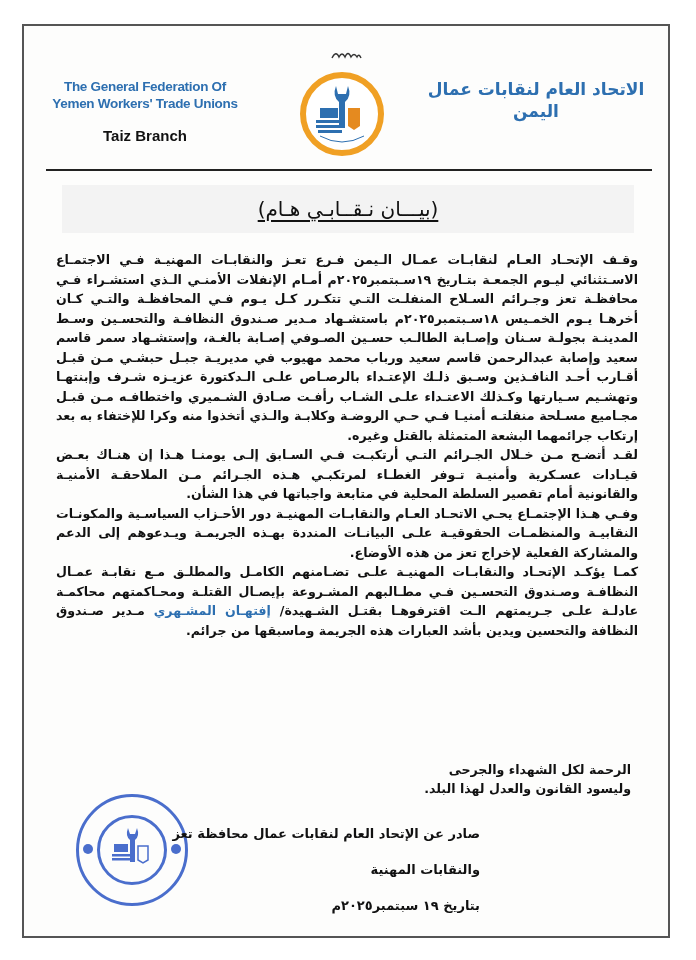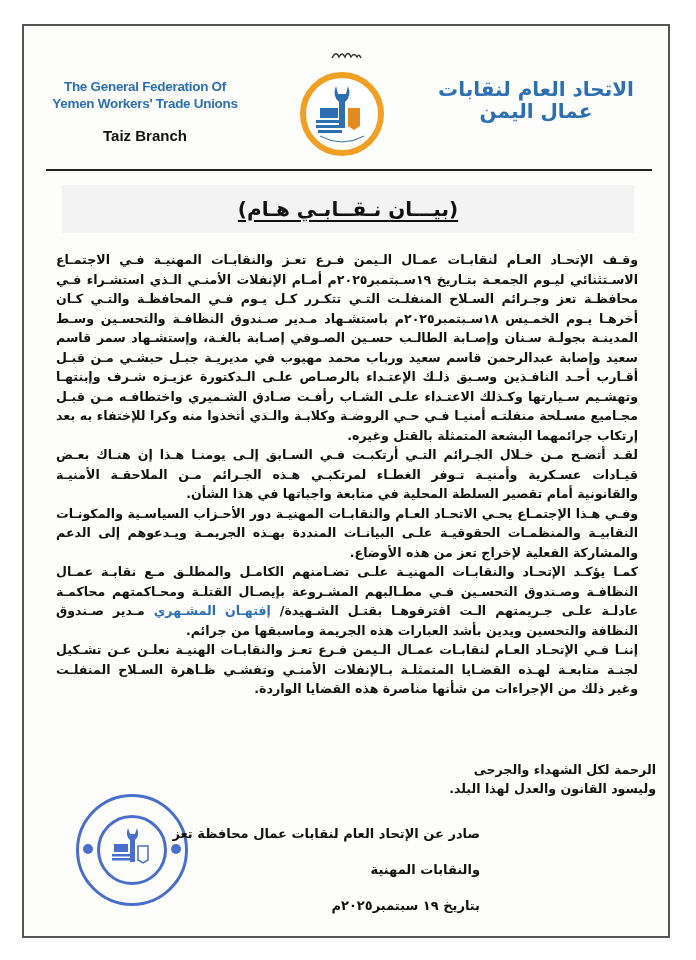--- a/index.html
+++ b/index.html
@@ -19,51 +19,51 @@
     color: #2d6fb0; font-weight: bold; font-size: 13.5px; line-height: 17px;
     letter-spacing: -0.3px;
   }
   .en-branch {
     color: #111; font-weight: bold; font-size: 15px; margin-top: 15px;
   }
   .ar-header {
     position: absolute; right: 40px; top: 78px; width: 240px; text-align: center; direction: rtl;
     font-family: "DejaVu Sans", sans-serif;
   }
-  .ar-title { color: #2d6fb0; font-weight: bold; font-size: 20px; line-height: 22px; }
+  .ar-title { color: #2d6fb0; font-weight: bold; font-size: 17px; line-height: 22px; }
   .ar-sub { color: #111; font-weight: bold; font-size: 13px; margin-top: 8px; letter-spacing: 1px; }
   .logo-wrap { position: absolute; left: 296px; top: 46px; width: 100px; height: 120px; }
   .bismillah {
     position: absolute; left: 34px; top: 2px; width: 32px; height: 14px;
     font-size: 10px; text-align: center; color: #333; font-weight: bold;
   }
   .logo-circle {
     position: absolute; left: 4px; top: 26px; width: 84px; height: 84px; border-radius: 50%;
     border: 6px solid #f0a024; box-sizing: border-box; background: #fff;
   }
   .divider {
     position: absolute; left: 46px; top: 169px; width: 606px; height: 2px; background: #222;
   }
   .title-box {
     position: absolute; left: 62px; top: 185px; width: 572px; height: 48px; background: #f3f3f3;
     display: flex; align-items: center; justify-content: center; direction: rtl;
   }
   .title-text {
-    font-weight: bold; font-size: 20px; color: #111; text-decoration: underline;
+    font-weight: normal; font-size: 20px; color: #111; text-decoration: underline;
     text-decoration-thickness: 2px; text-underline-offset: 4px; letter-spacing: 1px;
   }
   .body {
     position: absolute; left: 56px; top: 250px; width: 582px; direction: rtl;
     font-family: "DejaVu Sans", sans-serif; font-weight: bold; font-size: 12.6px;
     line-height: 19.5px; text-align: justify; text-align-last: right; color: #111;
   }
   .body p { margin: 0; }
   .hl { color: #2d6fb0; margin-top: 24px; }
   .closing {
-    position: absolute; right: 40px; top: 760px; direction: rtl; text-align: right;
+    position: absolute; right: 65px; top: 760px; direction: rtl; text-align: right;
     font-weight: bold; font-size: 12.6px; line-height: 19px;
   }
   .signoff {
     position: absolute; left: 150px; top: 816px; width: 330px; direction: rtl; text-align: right;
     font-weight: bold; font-size: 13px; line-height: 36px;
   }
   .stamp {
     position: absolute; left: 76px; top: 794px; width: 112px; height: 112px; border-radius: 50%;
     border: 3px solid #3b62c9; box-sizing: border-box; opacity: 0.92;
   }
@@ -115,21 +115,20 @@
 
 <div class="title-box">
   <span class="title-text">(بيـــان نـقــابـي هـام)</span>
 </div>
 
 <div class="body">
   <p>وقـف الإتحـاد العـام لنقابـات عمـال الـيمن فـرع تعـز والنقابـات المهنيـة  فـي الاجتمـاع الاسـتثنائي ليـوم الجمعـة بتـاريخ ١٩سـبتمبر٢٠٢٥م أمـام الإنفلات الأمنـي الـذي استشـراء فـي محافظـة تعز وجـرائم السـلاح المنفلـت التـي تتكـرر كـل يـوم فـي المحافظـة والتـي كـان أخرهـا يـوم الخمـيس ١٨سـبتمبر٢٠٢٥م باستشـهاد مـدير صـندوق النظافـة والتحسـين وسـط المدينـة بجولـة سـنان وإصـابة الطالـب حسـين الصـوفي إصـابة بالغـة، وإستشـهاد سمر قاسم سعيد وإصابة عبدالرحمن قاسم سعيد ورباب محمد مهيوب في مديريـة جبـل حبشـي مـن قبـل أقـارب أحـد النافـذين وسـبق ذلـك الإعتـداء بالرصـاص علـى الـدكتورة عزيـزه شـرف وإبنتهـا وتهشـيم سـيارتها وكـذلك الاعتـداء علـى الشـاب رأفـت صـادق الشـميري واختطافـه مـن قبـل مجـاميع مسـلحة منفلتـه أمنيـا فـي حـي الروضـة وكلابـة والـذي أتخذوا منه وكرا للإختفاء به بعد إرتكاب جرائمهما البشعة المتمثلة بالقتل وغيره.</p>
   <p>لقـد أتضـح مـن خـلال الجـرائم التـي أرتكبـت فـي السـابق إلـى يومنـا هـذا إن هنـاك بعـض قيـادات عسـكرية وأمنيـة تـوفر الغطـاء لمرتكبـي هـذه الجـرائم مـن الملاحقـة الأمنيـة والقانونية أمام تقصير السلطة المحلية في متابعة واجباتها في هذا الشأن.</p>
   <p>وفـي هـذا الإجتمـاع يحـي الاتحـاد العـام والنقابـات المهنيـة دور الأحـزاب السياسـية والمكونـات النقابيـة والمنظمـات الحقوقيـة علـى البيانـات المنددة بهـذه الجريمـة ويـدعوهم إلى الدعم والمشاركة الفعلية لإخراج تعز من هذه الأوضاع.</p>
   <p><span>كمـا يؤكـد الإتحـاد والنقابـات المهنيـة علـى تضـامنهم الكامـل والمطلـق مـع نقابـة عمـال النظافـة وصـندوق التحسـين فـي مطـالبهم المشـروعة بإيصـال القتلـة ومحـاكمتهم محاكمـة عادلـة علـى جـريمتهم الـت اقترفوهـا بقتـل الشـهيدة/ </span><span class="hl">إفتهـان المشـهري</span><span> مـدير صـندوق النظافة والتحسين ويدين بأشد العبارات هذه الجريمة وماسبقها من جرائم.</span></p>
-  <p>إننـا فـي الإتحـاد العـام لنقابـات عمـال الـيمن فـرع تعـز والنقابـات الهنيـة نعلـن عـن تشـكيل لجنـة متابعـة لهـذه القضـايا المتمثلـة بـالإنفلات الأمنـي وتفشـي ظـاهرة السـلاح المنفلـت وغير ذلك من الإجراءات من شأنها مناصرة هذه القضايا الواردة.</p>
 </div>
 
 <div class="closing">
   <div>الرحمة لكل الشهداء والجرحى</div>
   <div>وليسود القانون والعدل لهذا البلد.</div>
 </div>
 
 <div class="stamp">
   <div class="stamp-dot-l"></div>
   <div class="stamp-dot-r"></div>

